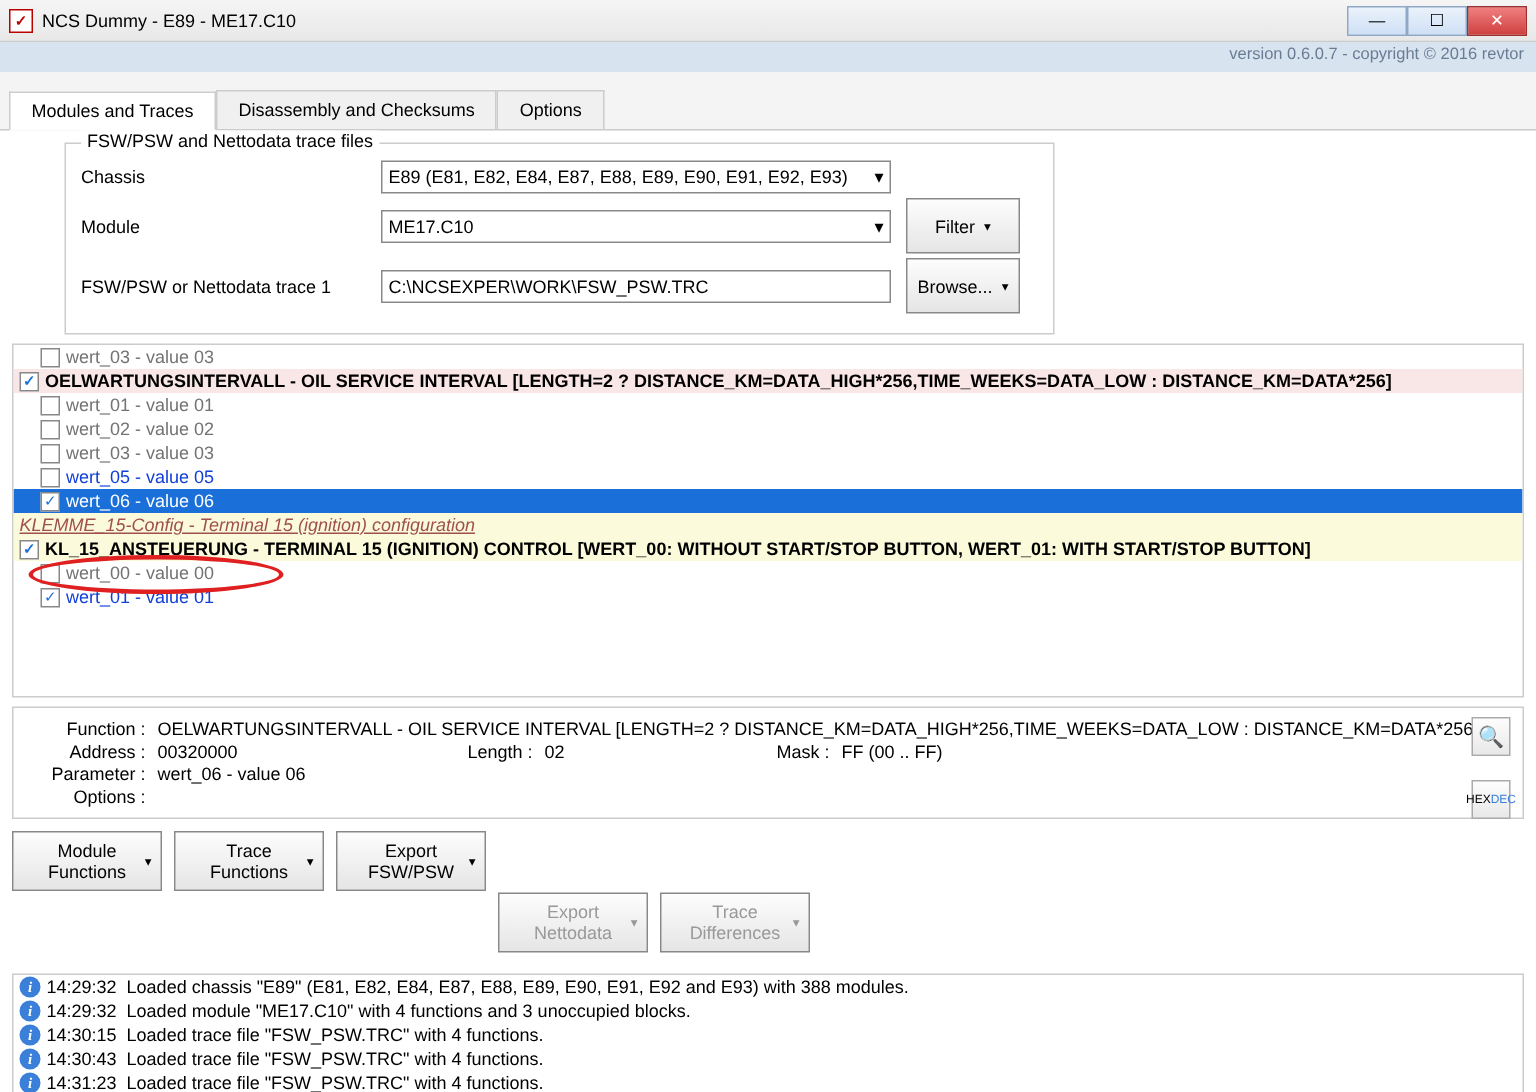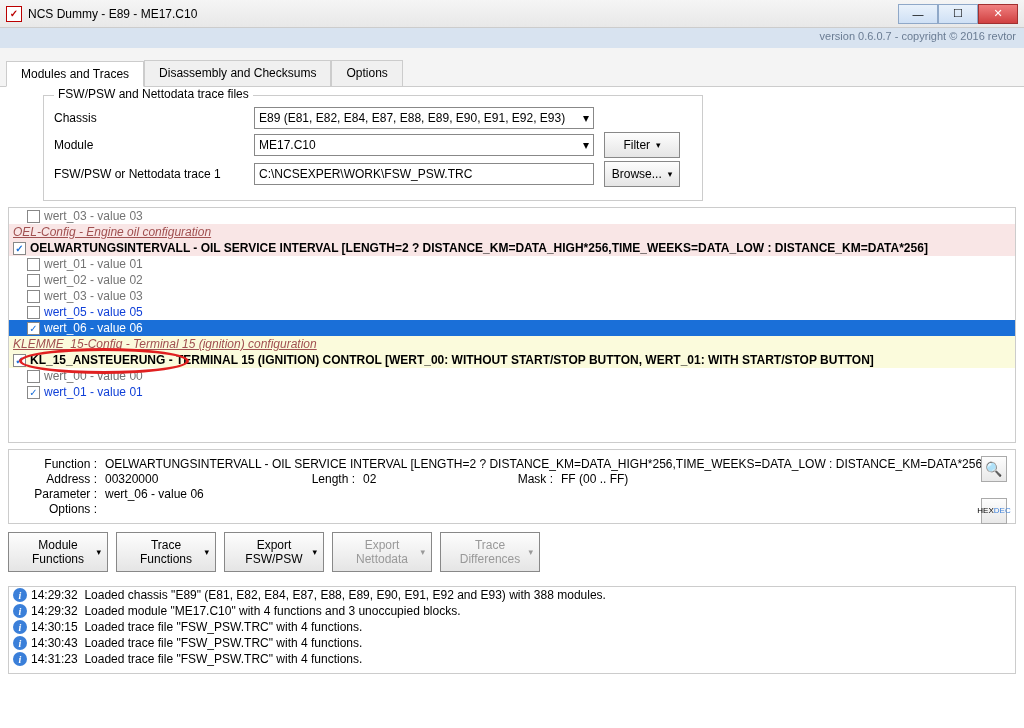--- a/index.html
+++ b/index.html
@@ -19,21 +19,21 @@
 .tab.active { background: #fff; border-bottom: 1px solid #fff; position: relative; top: 1px; }
 
 .content { padding: 8px; }
 .groupbox { border: 1px solid #ccc; padding: 8px 10px 10px; position: relative; margin-bottom: 6px; }
 .groupbox .legend { position: absolute; top: -9px; left: 10px; background: #fff; padding: 0 4px; font-size: 12px; }
 .formrow { display: flex; align-items: center; margin: 3px 0; }
 .formrow .label { width: 200px; }
 .formrow .combo, .formrow .txt { border: 1px solid #888; padding: 2px 4px; background: #fff; font-size: 12px; height: 22px; }
 .formrow .combo { width: 340px; display: flex; justify-content: space-between; align-items: center; }
 .formrow .txt { width: 340px; }
-.btn { border: 1px solid #888; background: linear-gradient(#fdfdfd,#e5e5e5); padding: 2px 10px; height: 26px; font-size: 12px; display: inline-flex; align-items: center; }
+.btn { border: 1px solid #888; background: linear-gradient(#fdfdfd,#e5e5e5); padding: 2px 10px; height: 37px; font-size: 12px; display: inline-flex; align-items: center; }
 .btn .drop { margin-left: 6px; font-size: 9px; }
 
 .listpanel { border: 1px solid #ccc; height: 236px; overflow: hidden; position: relative; font-size: 12px; }
 .listinner { overflow-y: scroll; height: 100%; }
 .grouphdr { color: #a05050; font-style: italic; text-decoration: underline; padding: 1px 4px; }
 .grouphdr.oel { background: #f9e6e6; }
 .grouphdr.klem { background: #fbfbdc; }
 .funcrow { display: flex; align-items: center; padding: 1px 4px; font-weight: bold; }
 .funcrow.oel { background: #f9e6e6; }
 .funcrow.klem { background: #fbfbdc; }
@@ -47,21 +47,21 @@
 .detailbox { border: 1px solid #ccc; padding: 6px 10px; font-size: 12px; position: relative; margin-top: 6px; }
 .detailrow { display: flex; margin: 1px 0; }
 .detailrow .dl { width: 78px; text-align: right; margin-right: 8px; }
 .magbtn, .hexbtn { position: absolute; right: 8px; width: 26px; height: 26px; border: 1px solid #aaa; background: linear-gradient(#fdfdfd,#e8e8e8); display: flex; align-items: center; justify-content: center; font-size: 8px; text-align: center; }
 .magbtn { top: 6px; font-size: 14px; }
 .hexbtn { top: 48px; line-height: 1; }
 
 .btnrow { display: flex; gap: 8px; margin-top: 8px; }
 .bigbtn { border: 1px solid #888; background: linear-gradient(#fdfdfd,#e5e5e5); padding: 6px 10px; width: 100px; text-align: center; font-size: 12px; display: flex; flex-direction: column; align-items: center; justify-content: center; height: 40px; position: relative; }
 .bigbtn .drop { position: absolute; right: 6px; top: 50%; transform: translateY(-50%); font-size: 9px; }
-.bigbtn.disabled { color: #999; }
+.bigbtn.disabled { color: #999; margin-top: 41px; }
 
 .logbox { border: 1px solid #ccc; margin: 6px 8px; height: 88px; overflow-y: scroll; font-size: 12px; }
 .logrow { display: flex; align-items: center; padding: 1px 4px; }
 .logicon { width: 14px; height: 14px; border-radius: 50%; background: #3a7fd9; color: #fff; font-size: 10px; font-weight: bold; display: inline-flex; align-items: center; justify-content: center; margin-right: 4px; font-style: italic; font-family: Georgia, serif; }
 </style>
 </head>
 <body>
 
 <div class="titlebar">
   <span class="appicon">✓</span>
@@ -113,21 +113,20 @@
         </div>
     </div>
   </div>
 
   <div class="listpanel">
     <div class="listinner">
       <div class="valrow">
           <span class="chk"></span>
           <span>wert_03   -   value 03</span>
         </div>
-      <div class="grouphdr oel">OEL-Config   -   Engine oil configuration</div>
       <div class="funcrow oel">
           <span class="chk">✓</span>
           <span>OELWARTUNGSINTERVALL   -   OIL SERVICE INTERVAL [LENGTH=2 ? DISTANCE_KM=DATA_HIGH*256,TIME_WEEKS=DATA_LOW : DISTANCE_KM=DATA*256]</span>
         </div>
       <div class="valrow">
           <span class="chk"></span>
           <span>wert_01   -   value 01</span>
         </div>
       <div class="valrow">
           <span class="chk"></span>

